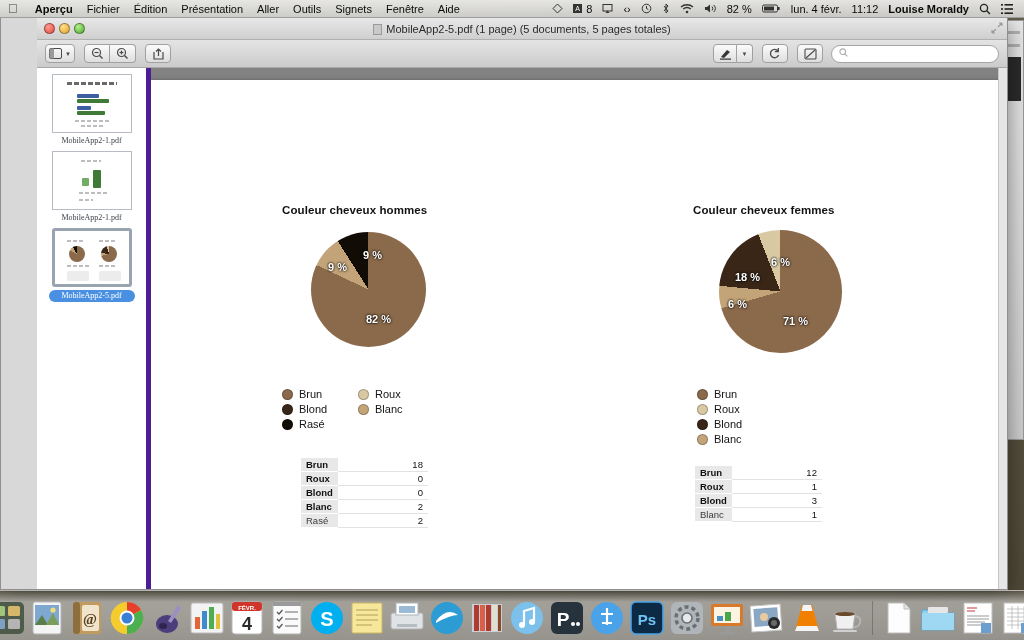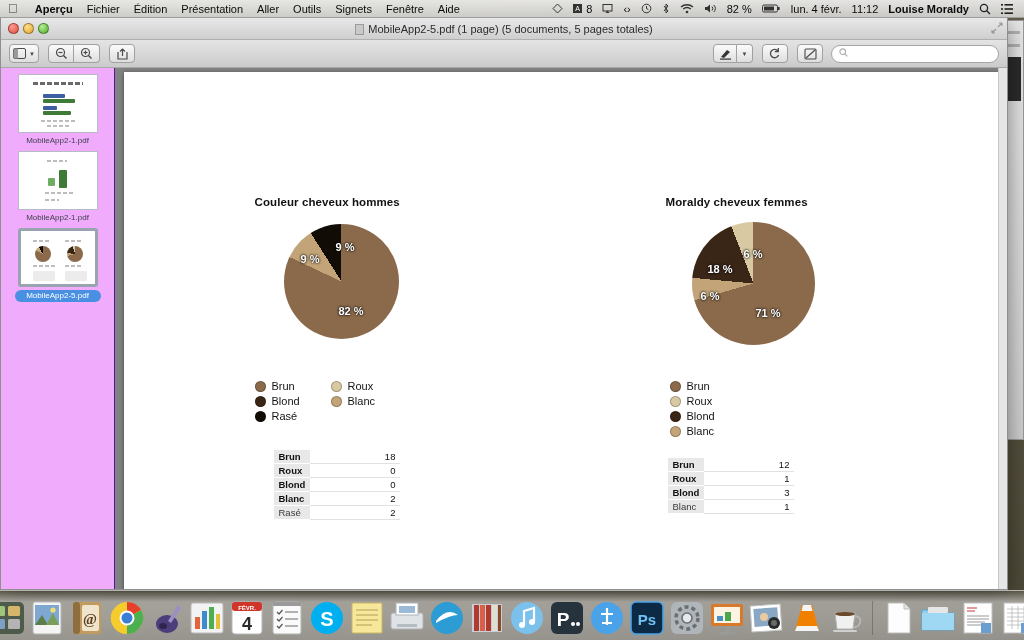--- a/index.html
+++ b/index.html
@@ -46,21 +46,21 @@
   
   #window {
     position: absolute;
     left: 0; top: 18px;
     width: 1008px; height: 572px;
     background: #d8d8d8;
     border: 1px solid #8f8f8f;
     border-top: none;
     box-shadow: 0 6px 22px rgba(0,0,0,.45);
     z-index: 20;
-    display: flex; flex-direction: column;
+    display: flex; flex-direction: column; padding-left: 36px;
   }
   
   #bgwindow {
     position: absolute; left: 1002px; top: 20px;
     width: 22px; height: 420px;
     background: linear-gradient(to bottom, #e9e9e9, #cfcfcf);
     border: 1px solid #9a9a9a;
     z-index: 10;
     overflow: hidden;
   }
@@ -124,24 +124,25 @@
     padding: 0 7px;
     font-size: 10px; color: #8b8b8b;
   }
   #searchbox .sicon { margin-right: 4px; opacity: .6; }
 
   #body-area { flex: 1; display: flex; min-height: 0; position: relative; }
 
   
   #sidebar {
     width: 114px; flex: 0 0 114px;
-    background: #f0abfc;
-    border-right: 1px solid #4c1d95;
+    background: #ffffff;
+    border-right: 5px solid #4c1d95;
     overflow: hidden;
     padding-top: 6px;
+    font-family: Liberation Serif, serif;
   }
   .thumb-cell {
     display: flex; flex-direction: column; align-items: center;
     margin-bottom: 5px;
   }
   .thumb-frame {
     width: 80px; height: 59px;
     background: #fff;
     border: 1px solid #b7bcc4;
     padding: 2px;
@@ -169,21 +170,21 @@
   .mini .tline { position: absolute; height: 2px;
                  background: repeating-linear-gradient(to right,#bdbdbd 0 4px,transparent 4px 6px); }
   .mini .circ { position: absolute; border-radius: 50%; }
 
   
   #docarea {
     flex: 1; background: #828282; position: relative; overflow: hidden;
     display: flex; justify-content: center;
   }
   #page {
-    margin-top: 4px;
+    margin-top: 12px;
     width: 875px; height: 530px;
     background: #fff;
     box-shadow: 0 1px 4px rgba(0,0,0,.5);
     position: relative;
   }
   .vscroll-track {
     position: absolute; right: 0; top: 0; bottom: 0; width: 9px;
     background: #e6e6e6; border-left: 1px solid #c6c6c6;
   }
 
@@ -556,21 +557,21 @@
             <td class="val">2</td>
           </tr>
           <tr>
             <td class="lbl">Rasé</td>
             <td class="val">2</td>
           </tr>
         </tbody>
           </table>
 
         <div class="chart-block" style="left:542px; top:124px;">
-          <div class="chart-title">Moraldy cheveux femmes</div>
+          <div class="chart-title">Couleur cheveux femmes</div>
         </div>
 
         <div class="pie" style="position:absolute; left:568px; top:150px; width:123px; height:123px;
              background: conic-gradient(from 0deg,
                #8B6A4B 0deg 254.1deg,
                #C3A478 254.1deg 275.3deg,
                #3A2617 275.3deg 338.8deg,
                #D9C9A3 338.8deg 360deg);">
           <span class="pie-label" style="left:52px; top:26px;">6 %</span>
           <span class="pie-label" style="left:16px; top:41px;">18 %</span>

